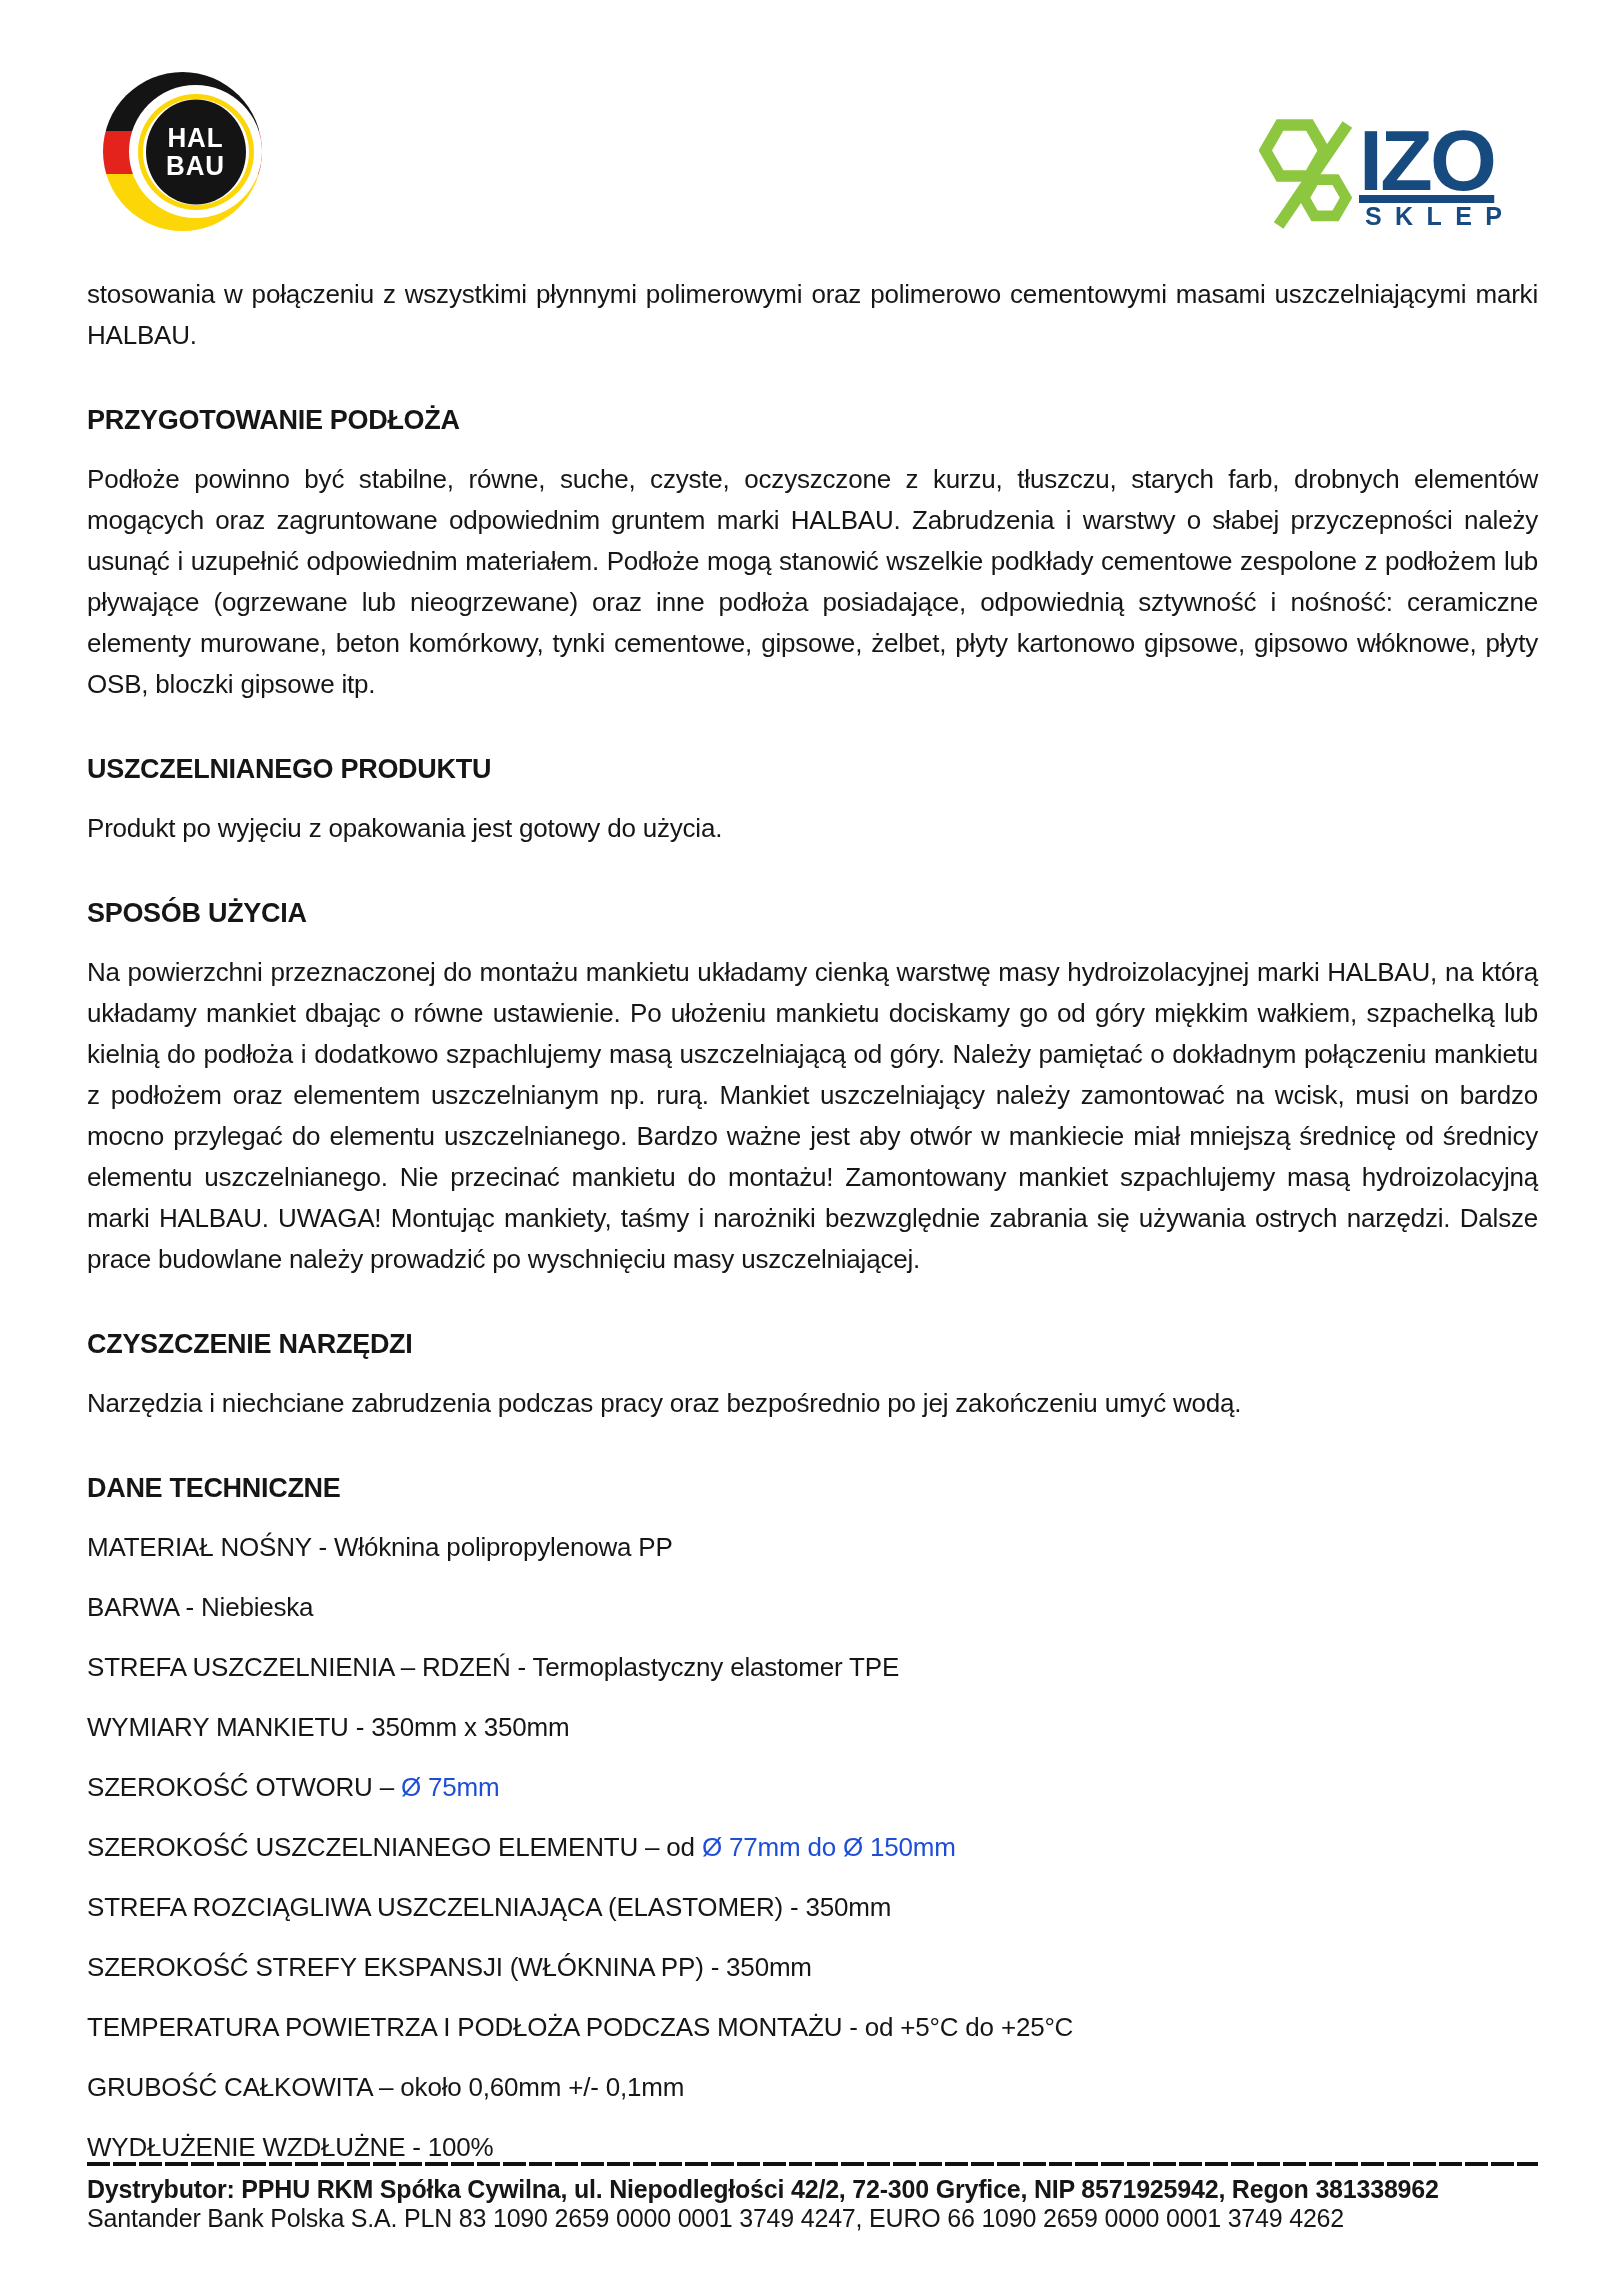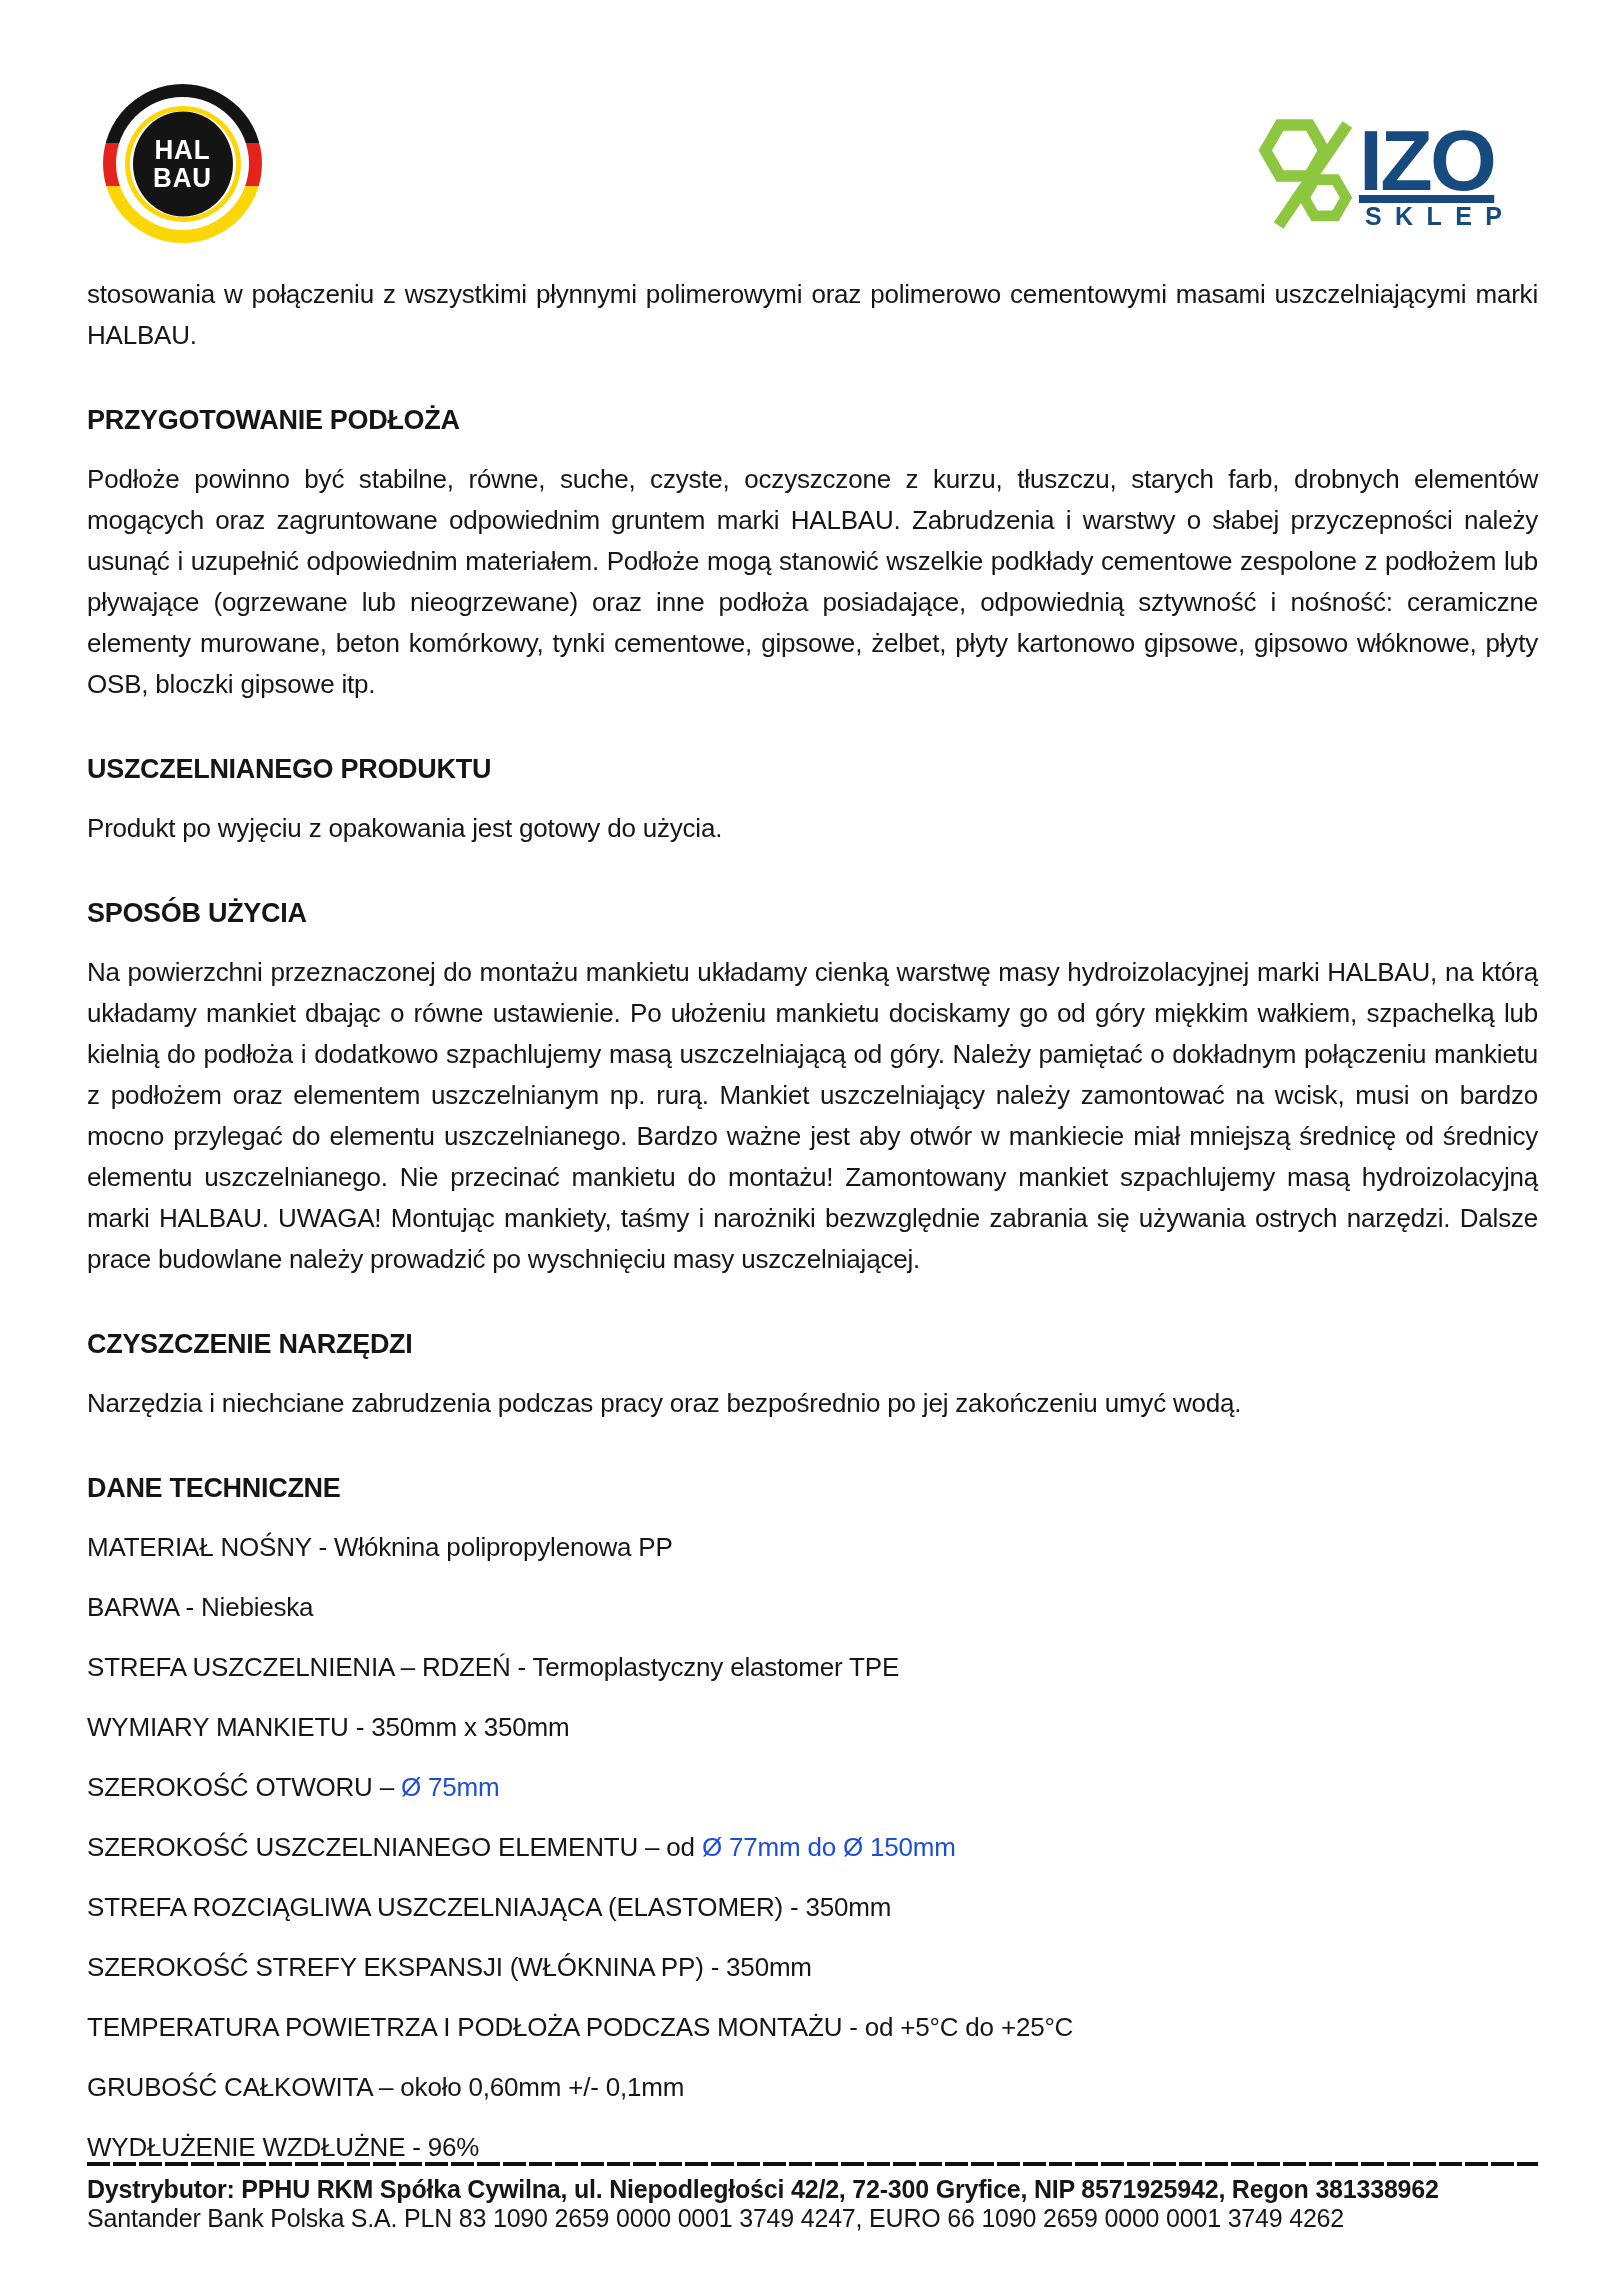--- a/index.html
+++ b/index.html
@@ -4,24 +4,24 @@
 <style>
   * { margin:0; padding:0; box-sizing:border-box; }
   html,body { background:#ffffff; }
   .page {
     position:relative; width:1620px; height:2293px; background:#ffffff;
     font-family:"Liberation Sans", sans-serif; color:#161616; overflow:hidden;
   }
 
   
   .halbau {
-    position:absolute; left:103px; top:84px; width:159px; height:159px;
+    position:absolute; left:103px; top:72px; width:159px; height:159px;
     border-radius:50%;
     background:linear-gradient(180deg,#141414 0%,#141414 37%,#e3231c 37%,#e3231c 64%,#fdd608 64%,#fdd608 100%);
-    display:flex; align-items:center; justify-content:center;
+    display:flex; align-items:center; justify-content:flex-end;
   }
   .halbau .ring-w1 { width:133px; height:133px; border-radius:50%; background:#fff; display:flex; align-items:center; justify-content:center; }
   .halbau .ring-y  { width:116px; height:116px; border-radius:50%; background:#fdd608; display:flex; align-items:center; justify-content:center; }
   .halbau .ring-w2 { width:106px; height:106px; border-radius:50%; background:#fff; display:flex; align-items:center; justify-content:center; }
   .halbau .core {
     width:100px; height:100px; border-radius:50%; background:#141414; color:#fff;
     display:flex; flex-direction:column; align-items:center; justify-content:center;
     font-weight:bold; font-size:26px; line-height:27px; letter-spacing:0.9px; transform:scaleY(1.05);
   }
 
@@ -107,21 +107,21 @@
     <p class="tech-line"><span>MATERIAŁ NOŚNY - Włóknina polipropylenowa PP</span><span class="val"></span></p>
     <p class="tech-line"><span>BARWA - Niebieska</span><span class="val"></span></p>
     <p class="tech-line"><span>STREFA USZCZELNIENIA – RDZEŃ - Termoplastyczny elastomer TPE</span><span class="val"></span></p>
     <p class="tech-line"><span>WYMIARY MANKIETU - 350mm x 350mm</span><span class="val"></span></p>
     <p class="tech-line"><span>SZEROKOŚĆ OTWORU – </span><span class="val">Ø 75mm</span></p>
     <p class="tech-line"><span>SZEROKOŚĆ USZCZELNIANEGO ELEMENTU – od </span><span class="val">Ø 77mm do Ø 150mm</span></p>
     <p class="tech-line"><span>STREFA ROZCIĄGLIWA USZCZELNIAJĄCA (ELASTOMER) - 350mm</span><span class="val"></span></p>
     <p class="tech-line"><span>SZEROKOŚĆ STREFY EKSPANSJI (WŁÓKNINA PP) - 350mm</span><span class="val"></span></p>
     <p class="tech-line"><span>TEMPERATURA POWIETRZA I PODŁOŻA PODCZAS MONTAŻU - od +5°C do +25°C</span><span class="val"></span></p>
     <p class="tech-line"><span>GRUBOŚĆ CAŁKOWITA – około 0,60mm +/- 0,1mm</span><span class="val"></span></p>
-    <p class="tech-line"><span>WYDŁUŻENIE WZDŁUŻNE - 96%</span><span class="val"></span></p>
+    <p class="tech-line"><span>WYDŁUŻENIE WZDŁUŻNE - 100%</span><span class="val"></span></p>
   </div>
 
   <div class="footer">
     <div class="rule"></div>
     <div class="f-line1">Dystrybutor: PPHU RKM Spółka Cywilna, ul. Niepodległości 42/2, 72-300 Gryfice, NIP 8571925942, Regon 381338962</div>
     <div class="f-line2">Santander Bank Polska S.A. PLN 83 1090 2659 0000 0001 3749 4247, EURO 66 1090 2659 0000 0001 3749 4262</div>
   </div>
 
 </div>
 

